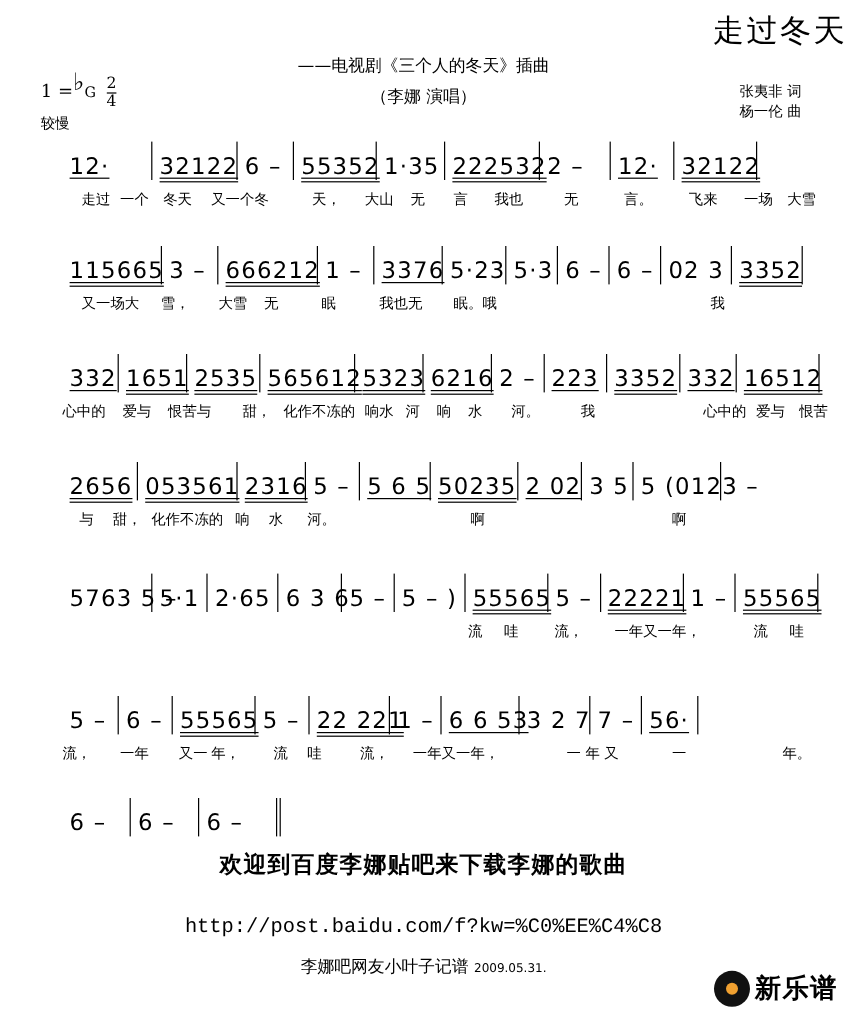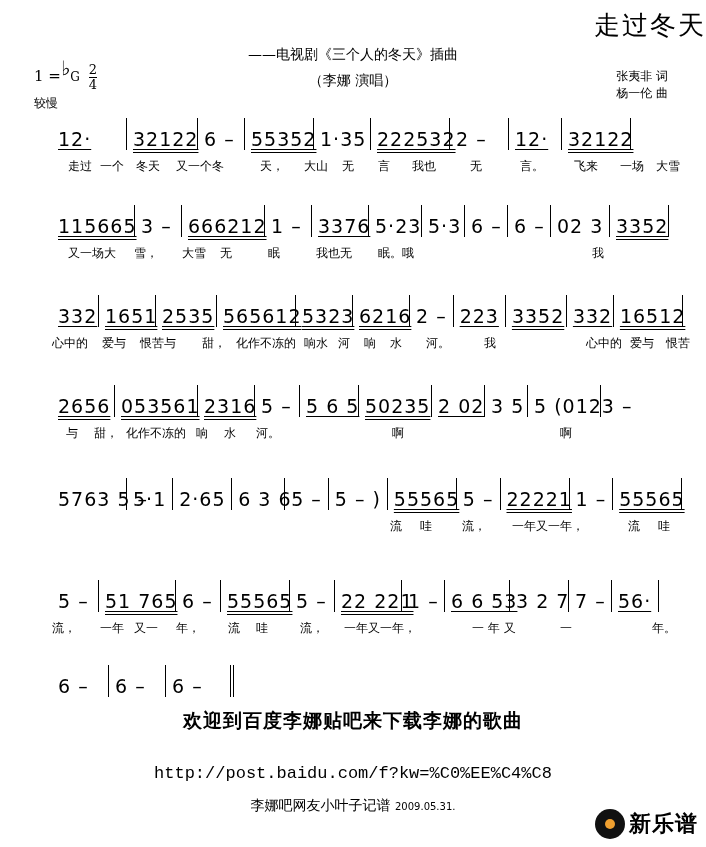--- a/index.html
+++ b/index.html
@@ -299,23 +299,20 @@
     <span class="lyric" style="left:576px">流</span>
     <span class="lyric" style="left:606px">哇</span>
   </div>
 </div>
 
 <div class="staff-line" style="top:580px;">
   <div class="notes">
     <div class="bar" style="width:34px">
         <span>5 –</span>
       </div>
-    <div class="bar" style="width:64px">
-        <span class="ul2">51 765</span>
-      </div>
     <div class="bar" style="width:32px">
         <span>6 –</span>
       </div>
     <div class="bar" style="width:56px">
         <span class="ul2">55565</span>
       </div>
     <div class="bar" style="width:32px">
         <span>5 –</span>
       </div>
     <div class="bar" style="width:54px">
@@ -333,21 +330,21 @@
     <div class="bar" style="width:30px">
         <span>7 –</span>
       </div>
     <div class="bar" style="width:34px">
         <span class="ul">56·</span>
       </div>
   </div>
   <div class="lyrics">
     <span class="lyric" style="left:0">流，</span>
     <span class="lyric" style="left:48px">一年</span>
-    <span class="lyric" style="left:82px">又一</span>
+    <span class="lyric" style="left:97px">又一</span>
     <span class="lyric" style="left:124px">年，</span>
     <span class="lyric" style="left:176px">流</span>
     <span class="lyric" style="left:204px">哇</span>
     <span class="lyric" style="left:248px">流，</span>
     <span class="lyric" style="left:292px">一年又一年，</span>
     <span class="lyric" style="left:420px">一 年 又</span>
     <span class="lyric" style="left:508px">一</span>
     <span class="lyric" style="left:600px">年。</span>
   </div>
 </div>

